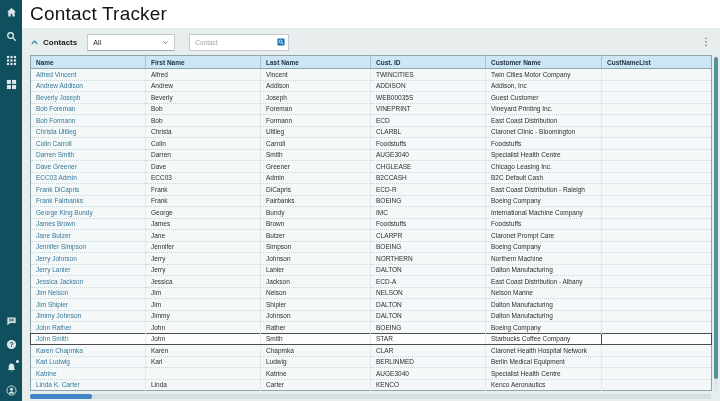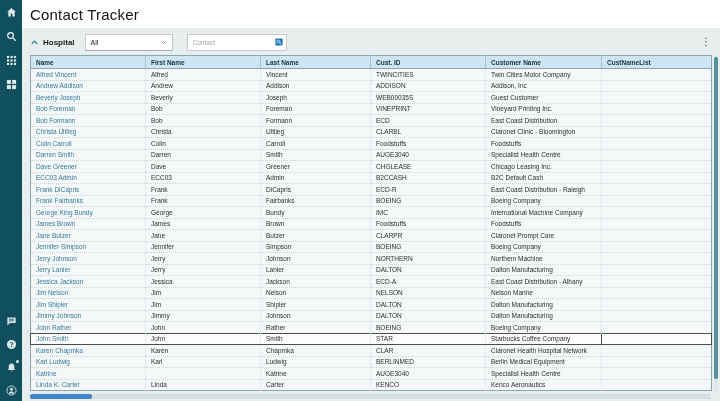--- a/index.html
+++ b/index.html
@@ -13,21 +13,21 @@
   .icon-stack { display:flex; flex-direction:column; align-items:center; gap:13px; }
   .icon-stack.bottom { gap:12px; }
   .sb-icon { width:11px; height:11px; display:block; cursor:pointer; position:relative; }
   .sb-icon svg { width:11px; height:11px; display:block; }
   .notif-dot { position:absolute; right:-2px; top:-2px; width:3px; height:3px;
     border-radius:50%; background:#e8f2f4; }
 
   
   .topbar { position:absolute; left:22px; top:0; width:698px; height:28px;
     background:#ffffff; display:flex; align-items:center; padding-left:8px; }
-  .page-title { font-size:15px; font-weight:500; color:#141414; letter-spacing:.2px; }
+  .page-title { font-size:19px; font-weight:500; color:#141414; letter-spacing:.2px; }
 
   
   .content { position:absolute; left:22px; top:28px; width:698px; height:373px;
     background:#e8edee; }
 
   .controls { position:absolute; left:8px; top:5px; right:8px; height:18px;
     display:flex; align-items:center; }
   .chev-up { width:9px; height:9px; margin-right:4px; }
   .section-label { font-size:8px; font-weight:bold; color:#1d1d1d; margin-right:10px; }
   .view-select { width:88px; height:17px; background:#fff; border:1px solid #c3cbce;
@@ -149,21 +149,21 @@
 <header class="topbar">
   <h1 class="page-title">Contact Tracker</h1>
 </header>
 
 <main class="content">
 
   <div class="controls">
     <svg class="chev-up" viewBox="0 0 10 10">
         <path d="M2 6.5 5 3.5 8 6.5" fill="none" stroke="#2d7f9d" stroke-width="1.4"></path>
       </svg>
-    <span class="section-label">Hospital</span>
+    <span class="section-label">Contacts</span>
 
     <div class="view-select">
       <span>All</span>
       <svg width="7" height="7" viewBox="0 0 10 10">
           <path d="M2 3.5 5 6.5 8 3.5" fill="none" stroke="#6b777b" stroke-width="1.3"></path>
         </svg>
     </div>
 
     <div class="search-box">
       <input type="text" placeholder="Contact" style="">

